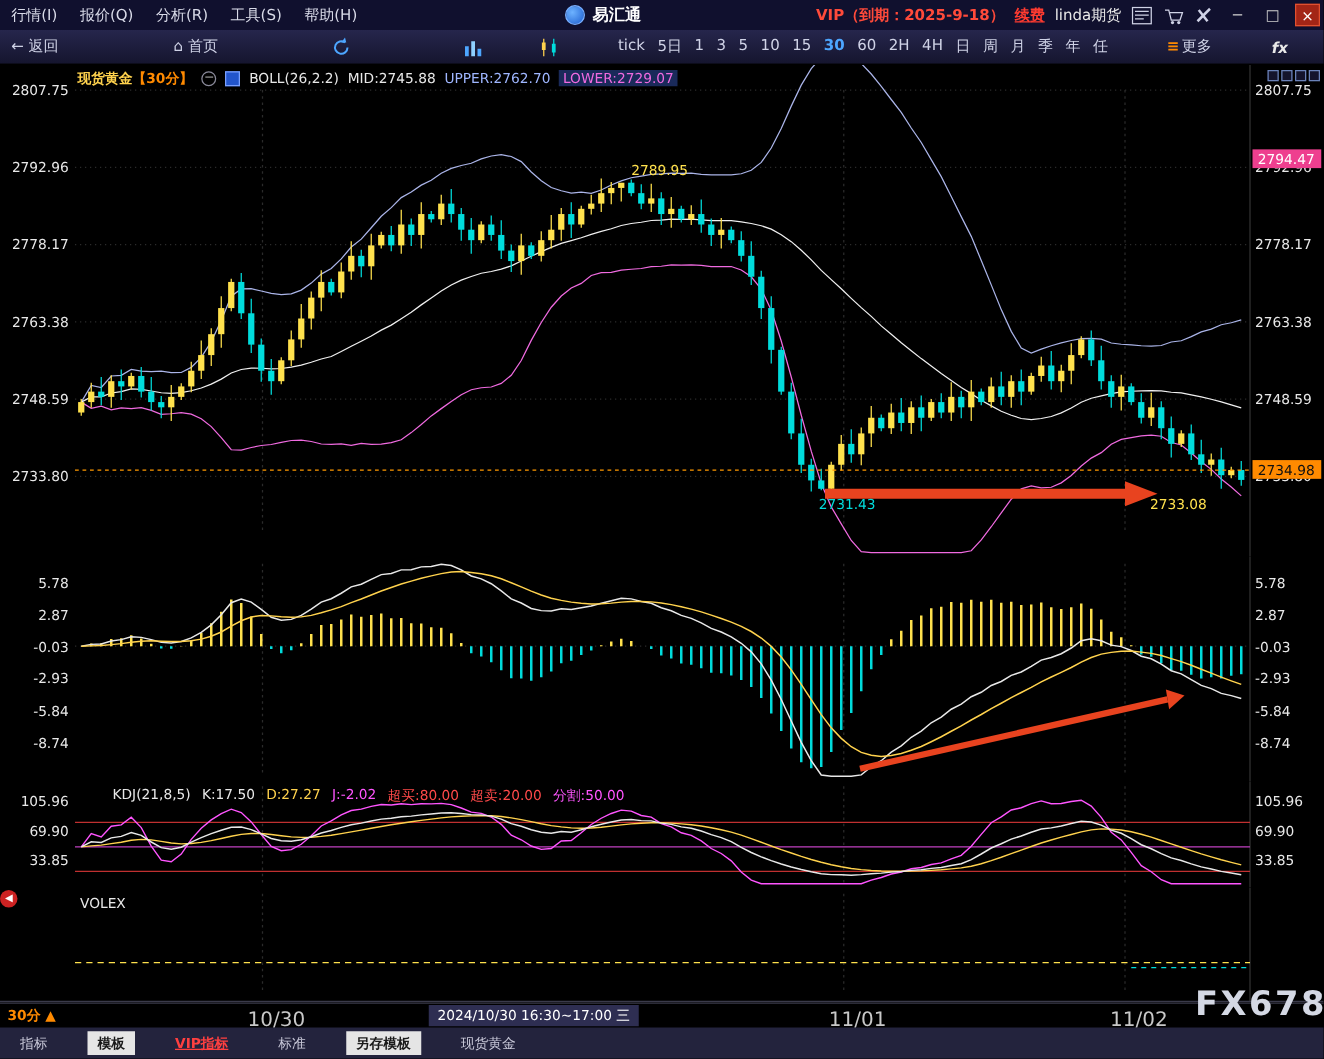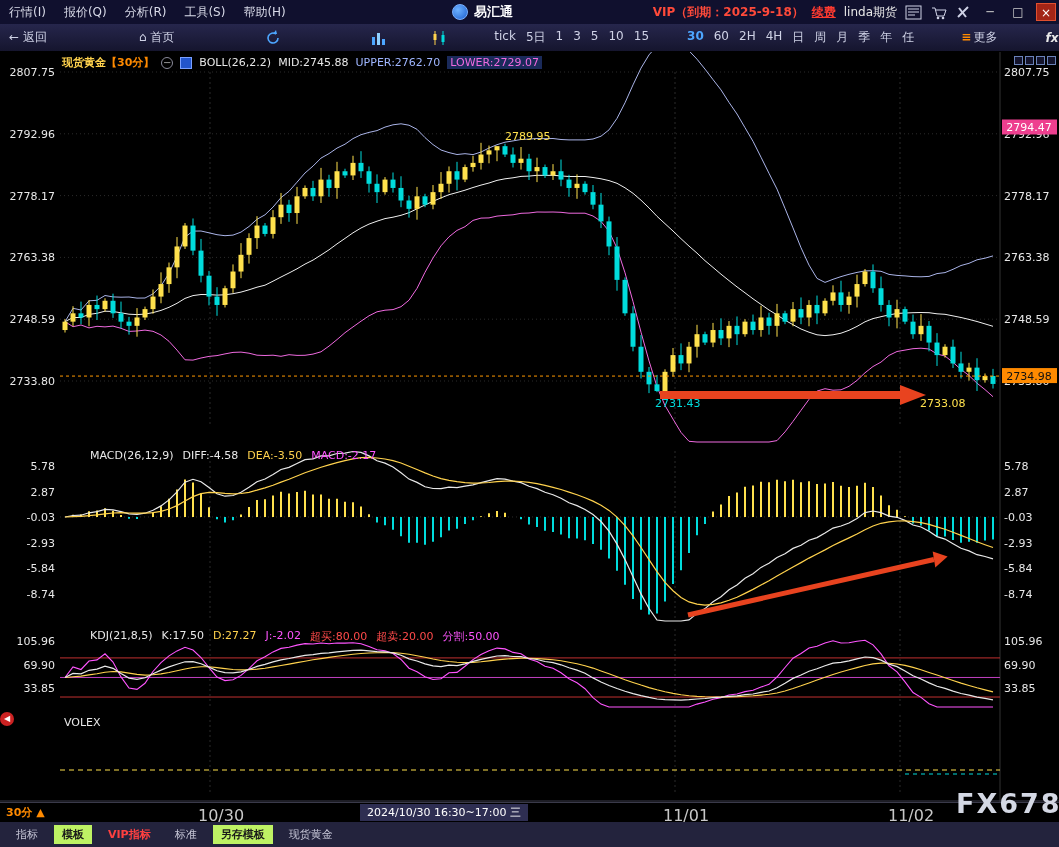--- a/index.html
+++ b/index.html
@@ -24,21 +24,21 @@
   .ticon { width:17px; height:15px; display:inline-block; }
   .wc { width:20px; height:18px; line-height:18px; text-align:center; color:#ccc; cursor:pointer; }
   .wc-close { border:1px solid #e05030; background:#a32516; color:#fff; }
 
   
   #toolbar { position:absolute; top:24px; left:0; width:1059px; height:28px;
              background:linear-gradient(#26264c,#15152e); border-bottom:1px solid #000;
              display:flex; align-items:center; font-size:12px; color:#cfd2e6;
              padding:0 4px; z-index:30;gap:37px; }
   .tb-btn { padding:2px 5px; white-space:nowrap; cursor:pointer; }
-  .tb-btn.active { color:#4da6ff; font-weight:bold;margin-left:28px; }
+  .tb-btn.active { color:#4da6ff; font-weight:bold; }
   .tb-sep { width:1px; height:16px; background:#3c3c62; margin:0 4px; }
   .more-bars { color:#ff8a00; font-weight:bold; margin-right:2px; }
   .fx { font-style:italic; font-weight:bold; color:#e8e8e8; padding:0 6px; }
   .tool-svg { width:18px; height:18px; display:inline-block; margin:0 3px; cursor:pointer; }
 
   
   #chart-region { position:absolute; top:52px; left:0; width:1059px; height:770px; background:#000; }
   svg.panel { position:absolute; left:0; display:block; }
 
   
@@ -64,35 +64,35 @@
   .mini-box { width:9px; height:9px; border:1px solid #6a82b8; background:#14142c; }
 
   #side-badge { position:absolute; top:712px; left:0; width:14px; height:14px;
                 border-radius:50%; background:#cc2222; color:#fff; font-size:8px;
                 line-height:14px; text-align:center; z-index:15; }
 
   
   #time-axis { position:absolute; top:802px; left:0; width:1059px; height:20px;
                background:#000; border-top:1px solid #3a3a4a; z-index:11; }
   .t-label { position:absolute; top:3px; font-size:16px; color:#c8c8c8; }
-  #cursor-box { position:absolute; top:1px; left:360px; width:168px; height:17px;
+  #cursor-box { position:absolute; top:1px; left:343px; width:168px; height:17px;
                 background:#2e2e52; color:#fff; font-size:11px; text-align:center;
                 line-height:17px; }
   #period-flag { position:absolute; top:2px; left:6px; color:#ff8a00; font-size:11px;
                  font-weight:bold; }
   #watermark { position:absolute; top:788px; left:956px; font-size:27px; font-weight:bold;
                color:#d4d8e4; letter-spacing:2px; z-index:12; }
 
   
   #bottom-bar { position:absolute; top:822px; left:0; width:1059px; height:25px;
-                background:#23233d; display:flex; align-items:center; gap:8px;
+                background:#23233d; display:flex; align-items:center; gap:24px;
                 padding-left:8px; font-size:11px; z-index:30; }
   .bt-tab { padding:2px 8px; color:#c8c8d8; cursor:pointer; white-space:nowrap; }
-  .bt-tab.orange { background:#bef264; color:#1a1a1a; font-weight:bold; }
-  .bt-tab.red { color:#ff4040; font-weight:bold; }
+  .bt-tab.orange { background:#e5e5e5; color:#1a1a1a; font-weight:bold; }
+  .bt-tab.red { color:#ff4040; font-weight:bold;text-decoration:underline; }
 </style>
 </head>
 <body>
 
 <div id="app">
 
   <div id="titlebar">
     <div id="menu-bar"><span class="menu-item">行情(I)</span><span class="menu-item">报价(Q)</span><span class="menu-item">分析(R)</span><span class="menu-item">工具(S)</span><span class="menu-item">帮助(H)</span></div>
     <div id="logo">
       <span class="logo-circle"></span>
@@ -651,26 +651,20 @@
   <div id="legend">
     <span><span class="lg-symbol">现货黄金</span><span class="lg-period">【30分】</span></span>
     <span class="circle-minus"></span>
     <span class="boll-badge"></span>
     <span class="lg-white">BOLL(26,2.2)</span>
     <span class="lg-white">MID:2745.88</span>
     <span class="lg-upper">UPPER:2762.70</span>
     <span class="lg-lower">LOWER:2729.07</span>
   </div>
 
-  <div class="ind-header" style="top:449px;left:90px;">
-    <span class="h-white">MACD(26,12,9)</span>
-    <span class="h-white">DIFF:-4.58</span>
-    <span class="h-yellow">DEA:-3.50</span>
-    <span class="h-magenta">MACD:-2.17</span>
-  </div>
 
   <div class="ind-header" style="top:629px;left:90px;">
     <span class="h-white">KDJ(21,8,5)</span>
     <span class="h-white">K:17.50</span>
     <span class="h-yellow">D:27.27</span>
     <span class="h-magenta">J:-2.02</span>
     <span class="h-red">超买:80.00</span>
     <span class="h-red">超卖:20.00</span>
     <span class="h-magenta">分割:50.00</span>
   </div>

